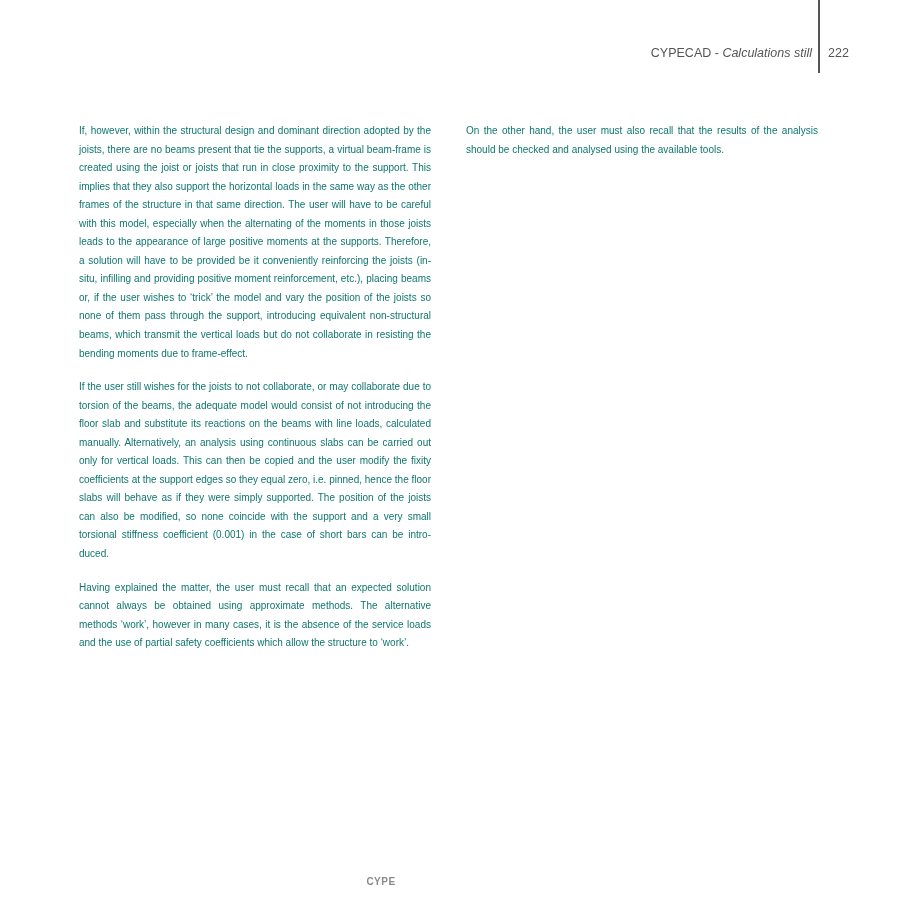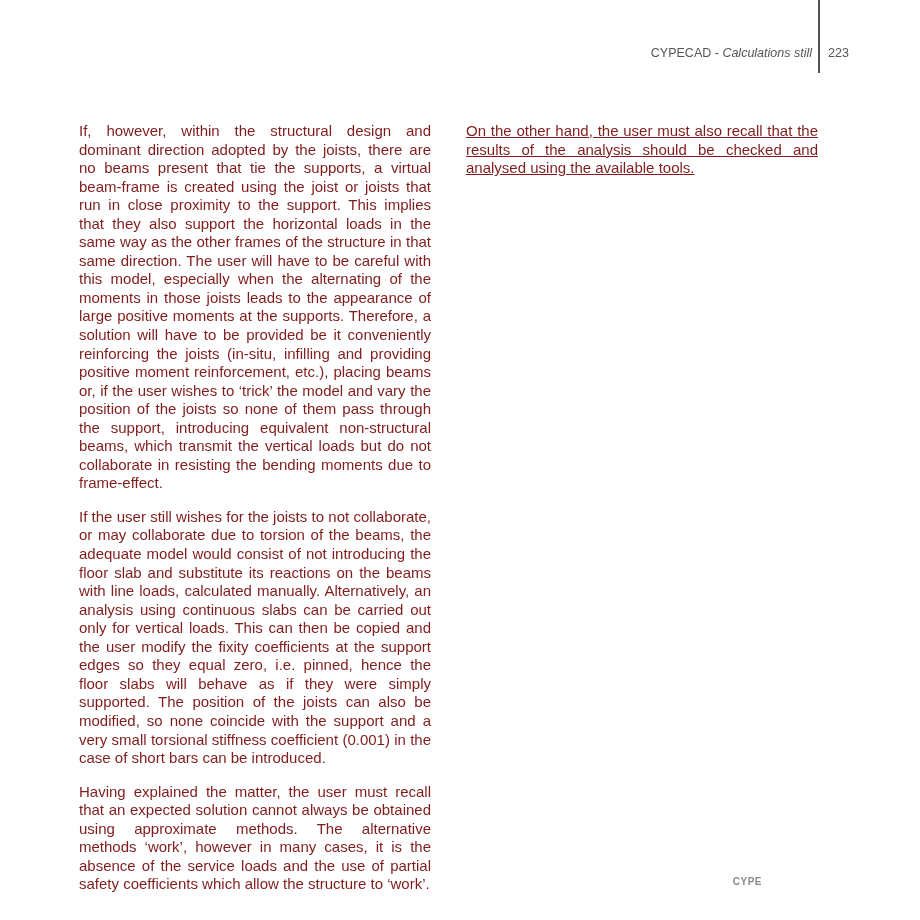--- a/index.html
+++ b/index.html
@@ -38,53 +38,53 @@
       position: absolute;
       left: 828px;
       top: 46px;
       font-size: 12.5px;
       color: #555555;
     }
     .column {
       position: absolute;
       top: 122px;
       width: 352px;
-      font-size: 15px;
+      font-size: 10px;
       line-height: 18.55px;
-      color: #7f1d1d;
+      color: #0f766e;
       text-align: justify;
       hyphens: manual;
     }
     .column.left { left: 79px; }
-    .column.right { left: 466px; text-decoration: underline; }
+    .column.right { left: 466px; }
     .column p {
       margin: 0 0 15px 0;
     }
     .footer {
       position: absolute;
       left: 0;
       width: 762px;
       top: 876px;
-      text-align: right;
+      text-align: center;
       font-size: 10px;
       font-weight: bold;
       color: #8a8a8a;
       letter-spacing: 0.5px;
     }
   </style>
 </head>
 <body>
 
 <div class="header-rule"></div>
 
 <div class="header-title">
   <span>CYPECAD</span><span> - </span><span class="italic">Calculations still</span>
 </div>
 
-<div class="page-number">223</div>
+<div class="page-number">222</div>
 
 <div class="column left">
   <p>If, however, within the structural design and dominant direc­tion adopted by the joists, there are no beams present that tie the supports, a virtual beam-frame is created using the joist or joists that run in close proximity to the support. This implies that they also support the horizontal loads in the same way as the other frames of the structure in that same direction.  The user will have to be careful with this model, especially when the alternating of the moments in those joists leads to the appearance of large positive moments at the supports. Therefore, a solution will have to be provided be it conveniently reinforcing the joists (in-situ, infilling and providing positive moment reinforcement, etc.), placing beams or, if the user wishes to ‘trick’ the model and vary the position of the joists so none of them pass through the support, introducing equivalent non-structural beams, which transmit the vertical loads but do not collaborate in resisting the bending moments due to frame-effect.</p>
   <p>If the user still wishes for the joists to not collaborate, or may collaborate due to torsion of the beams, the adequate model would consist of not introducing the floor slab and substitute its reactions on the beams with line loads, calcu­lated manually. Alternatively, an analysis using continuous slabs can be carried out only for vertical loads. This can then be copied and the user modify the fixity coefficients at the support edges so they equal zero, i.e. pinned, hence the floor slabs will behave as if they were simply supported. The position of the joists can also be modified, so none co­incide with the support and a very small torsional stiffness coefficient (0.001) in the case of short bars can be intro­duced.</p>
   <p>Having explained the matter, the user must recall that an expected solution cannot always be obtained using ap­proximate methods. The alternative methods ‘work’, how­ever in many cases, it is the absence of the service loads and the use of partial safety coefficients which allow the structure to ‘work’.</p>
 </div>
 
 <div class="column right">
   <p>On the other hand, the user must also recall that the results of the analysis should be checked and analysed using the available tools.</p>
 </div>

